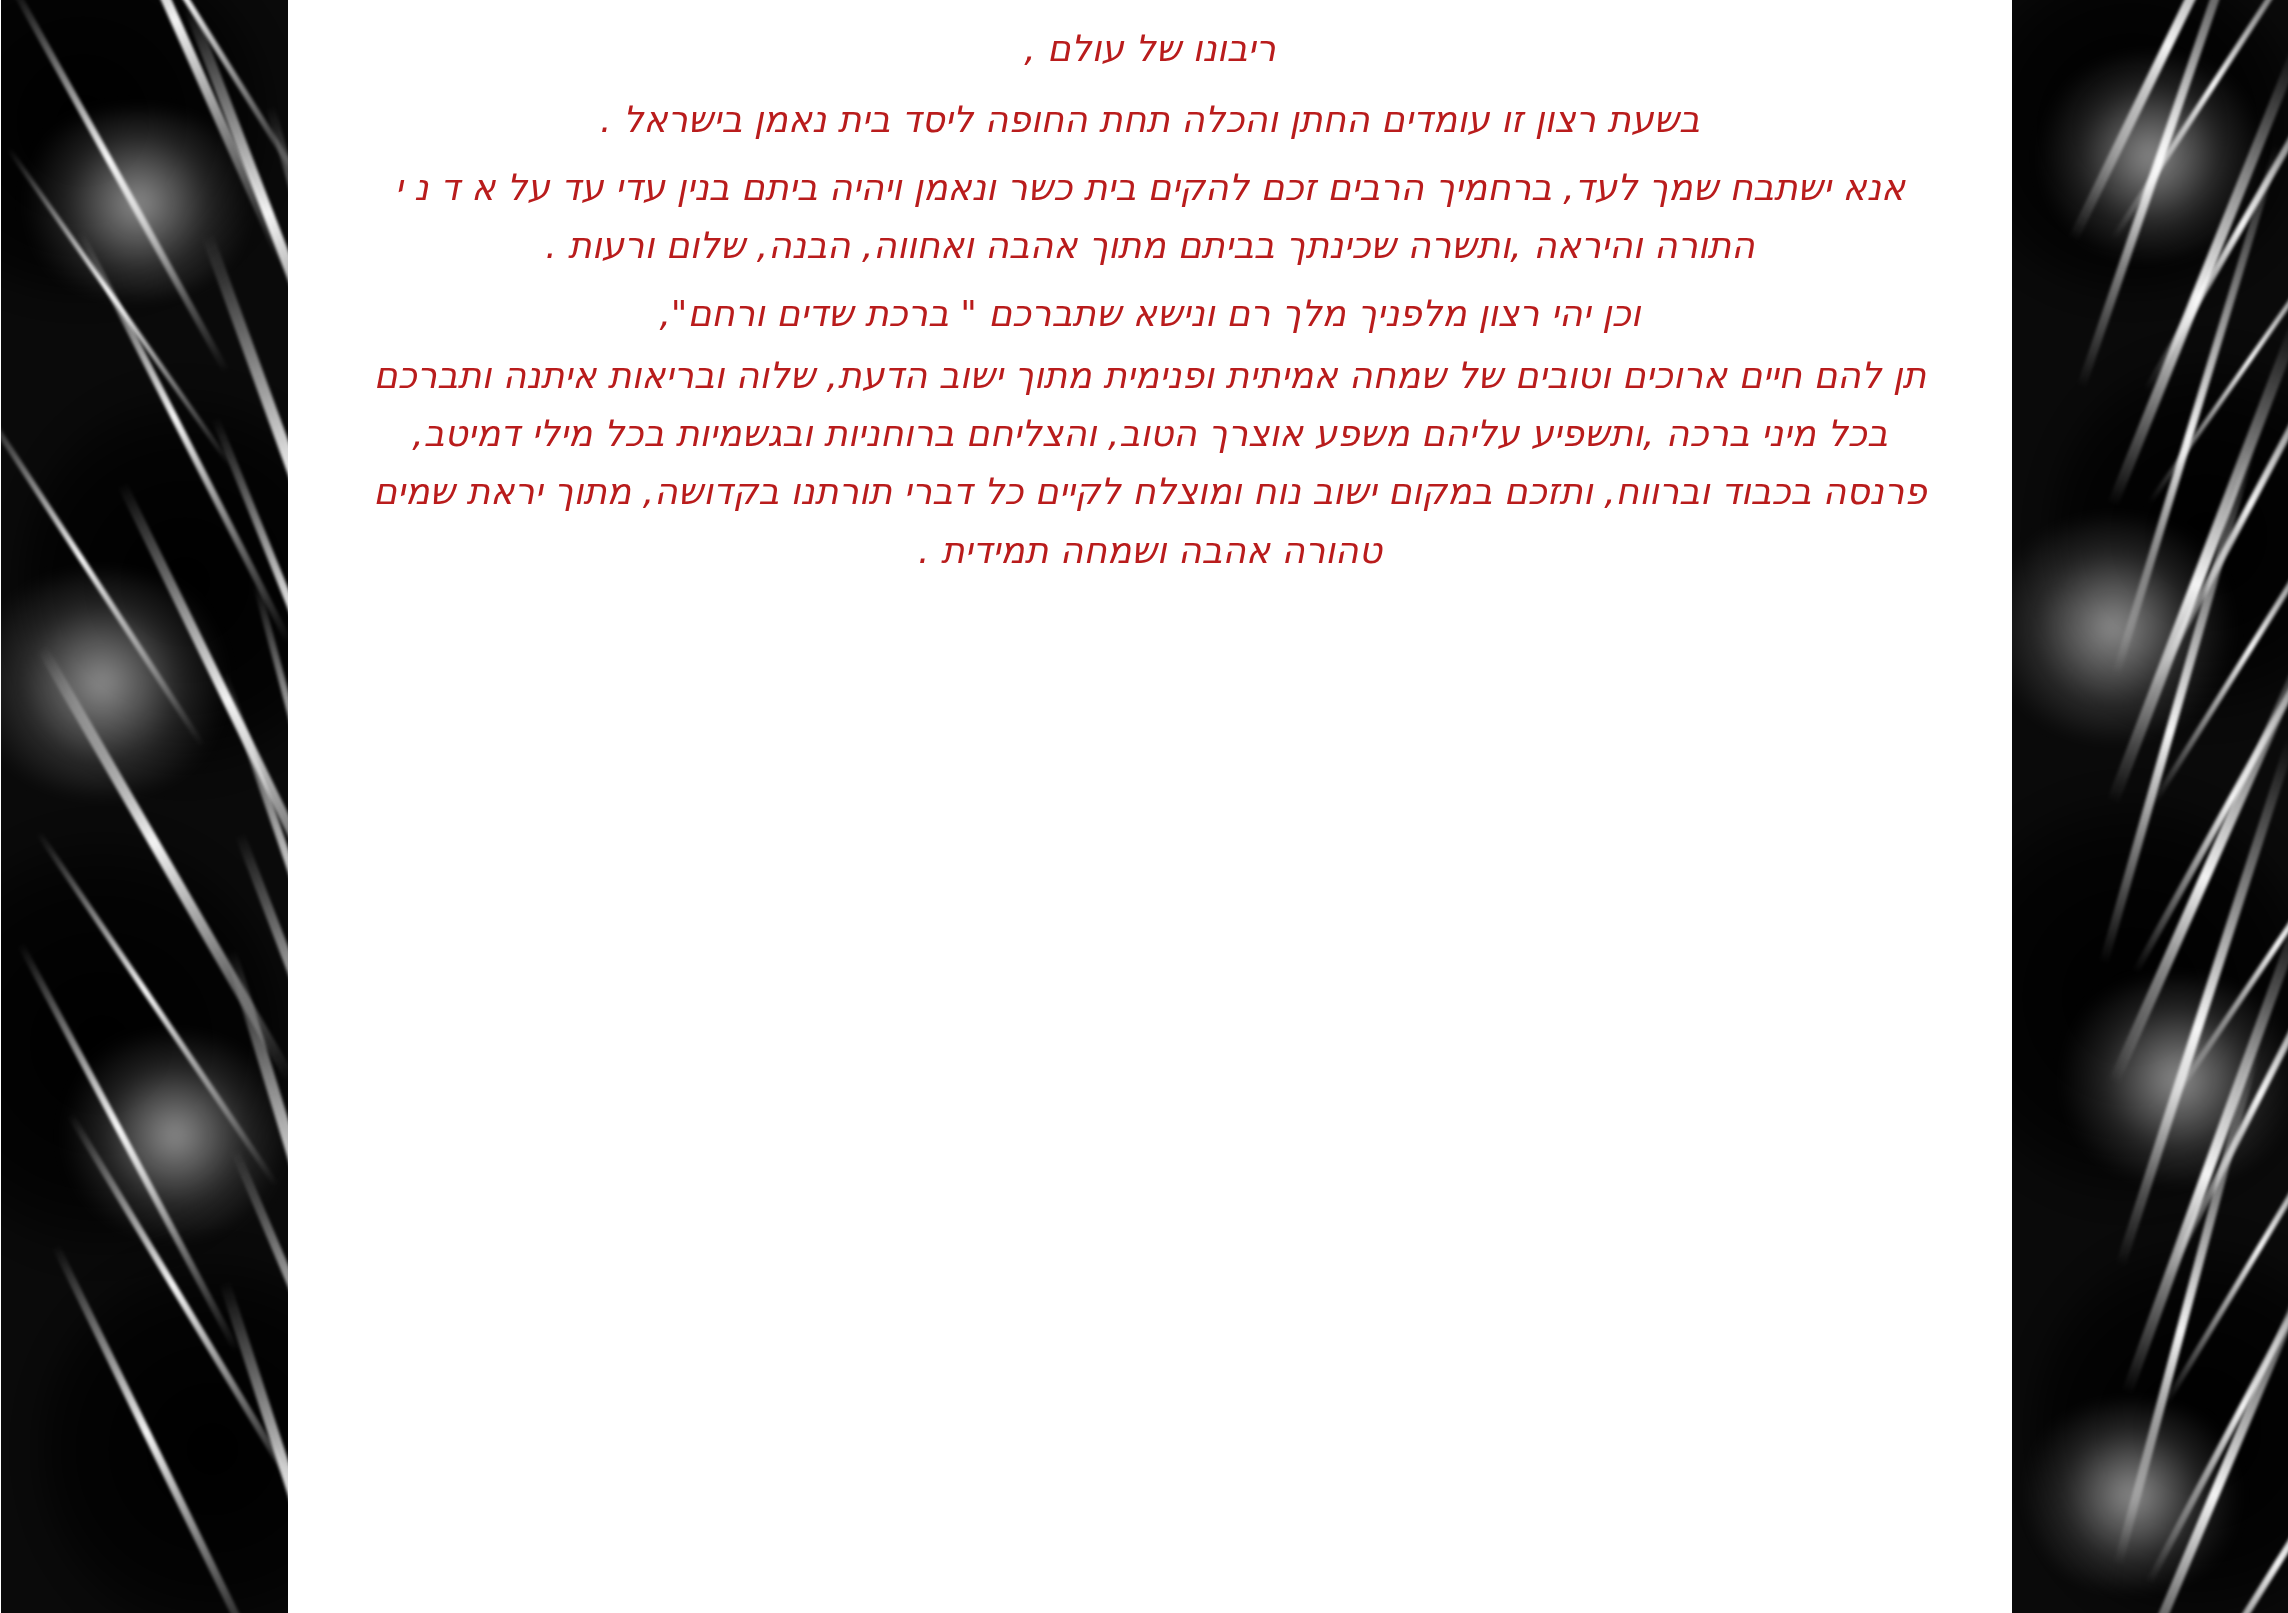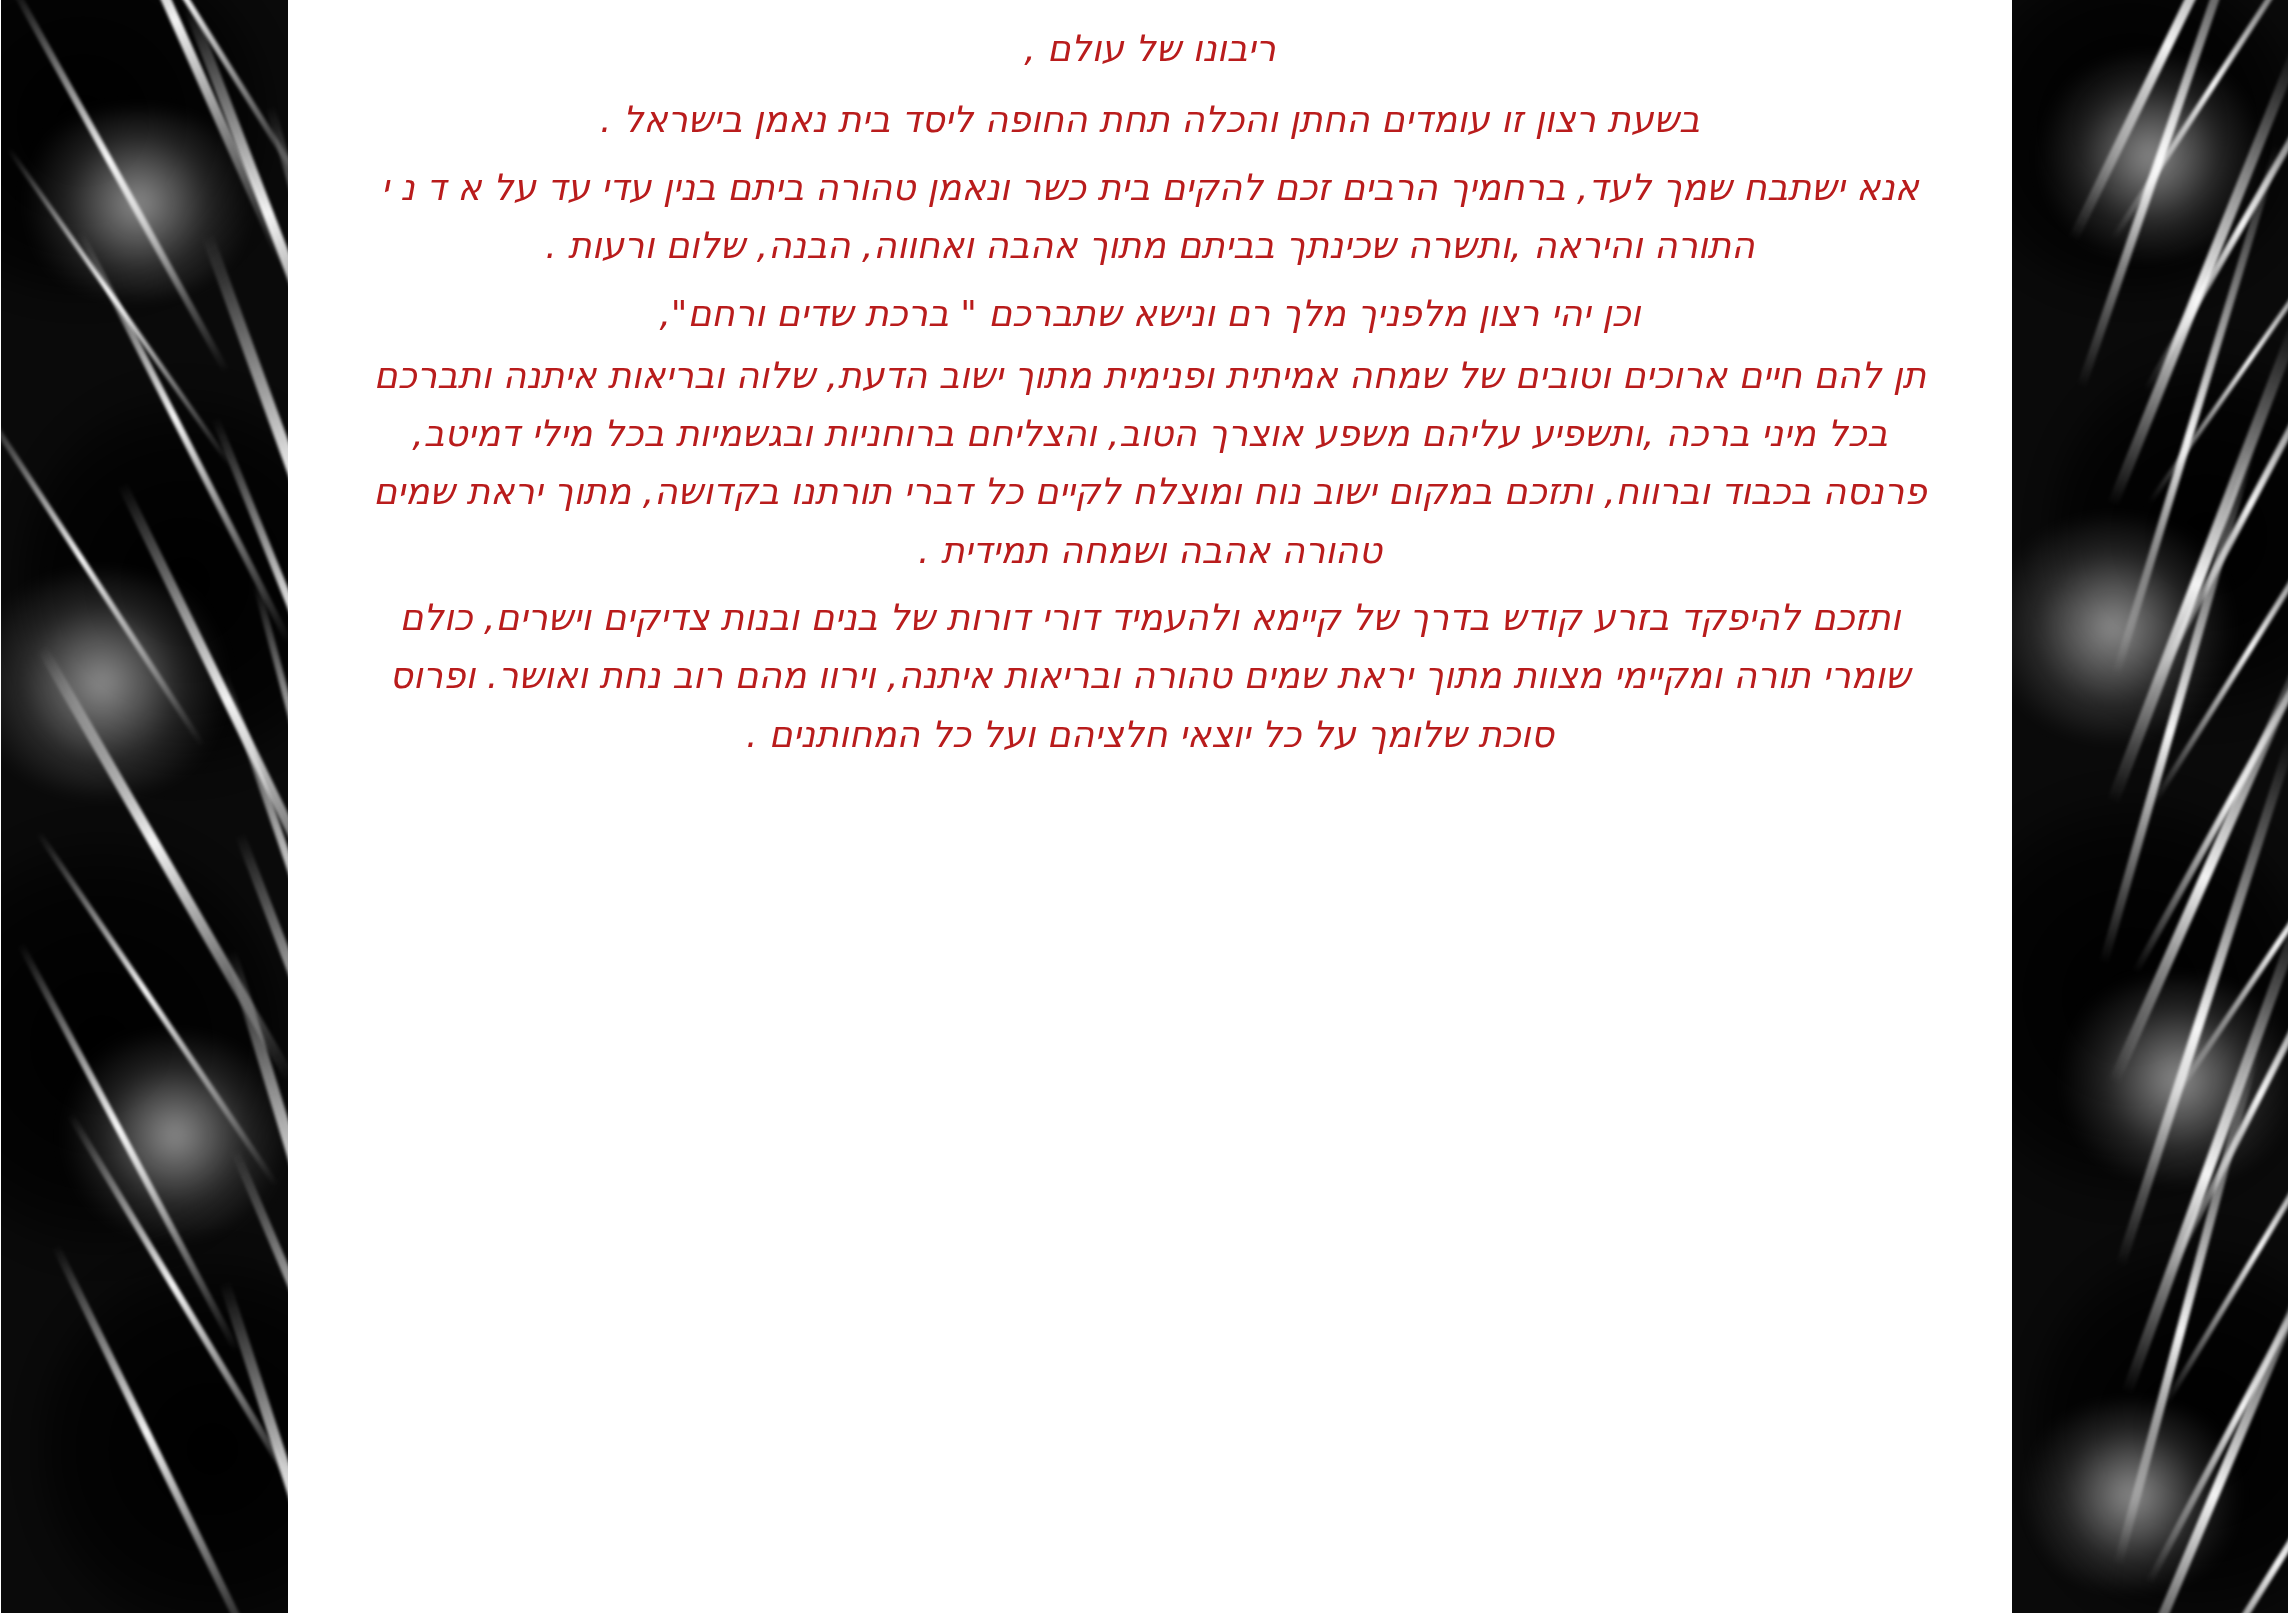--- a/index.html
+++ b/index.html
@@ -171,25 +171,24 @@
   </div>
 
   <div class="content">
 
 
     <div class="body-text">
       <p class="para lead">ריבונו של עולם ,</p>
 
       <p class="para">בשעת רצון זו עומדים החתן והכלה תחת החופה ליסד בית נאמן בישראל .</p>
 
-      <p class="para">אנא ישתבח שמך לעד, ברחמיך הרבים זכם להקים בית כשר ונאמן טהורה ביתם בנין עדי עד על א ד נ י התורה והיראה ,ותשרה שכינתך בביתם מתוך אהבה ואחווה, הבנה, שלום ורעות .</p>
+      <p class="para">אנא ישתבח שמך לעד, ברחמיך הרבים זכם להקים בית כשר ונאמן ויהיה ביתם בנין עדי עד על א ד נ י התורה והיראה ,ותשרה שכינתך בביתם מתוך אהבה ואחווה, הבנה, שלום ורעות .</p>
 
       <p class="para tight">וכן יהי רצון מלפניך מלך רם ונישא שתברכם " ברכת שדים ורחם",</p>
 
       <p class="para">תן להם חיים ארוכים וטובים של שמחה אמיתית ופנימית מתוך ישוב הדעת, שלוה ובריאות איתנה ותברכם בכל מיני ברכה ,ותשפיע עליהם משפע אוצרך הטוב, והצליחם ברוחניות ובגשמיות בכל מילי דמיטב, פרנסה בכבוד וברווח, ותזכם במקום ישוב נוח ומוצלח לקיים כל דברי תורתנו בקדושה, מתוך יראת שמים טהורה אהבה ושמחה תמידית .</p>
 
-      <p class="para">ותזכם להיפקד בזרע קודש בדרך של קיימא ולהעמיד דורי דורות של בנים ובנות צדיקים וישרים, כולם שומרי תורה ומקיימי מצוות מתוך יראת שמים טהורה ובריאות איתנה, וירוו מהם רוב נחת ואושר. ופרוס סוכת שלומך על כל יוצאי חלציהם ועל כל המחותנים .</p>
 
     </div>
 
   </div>
 </div>
 
 
 </body></html>

